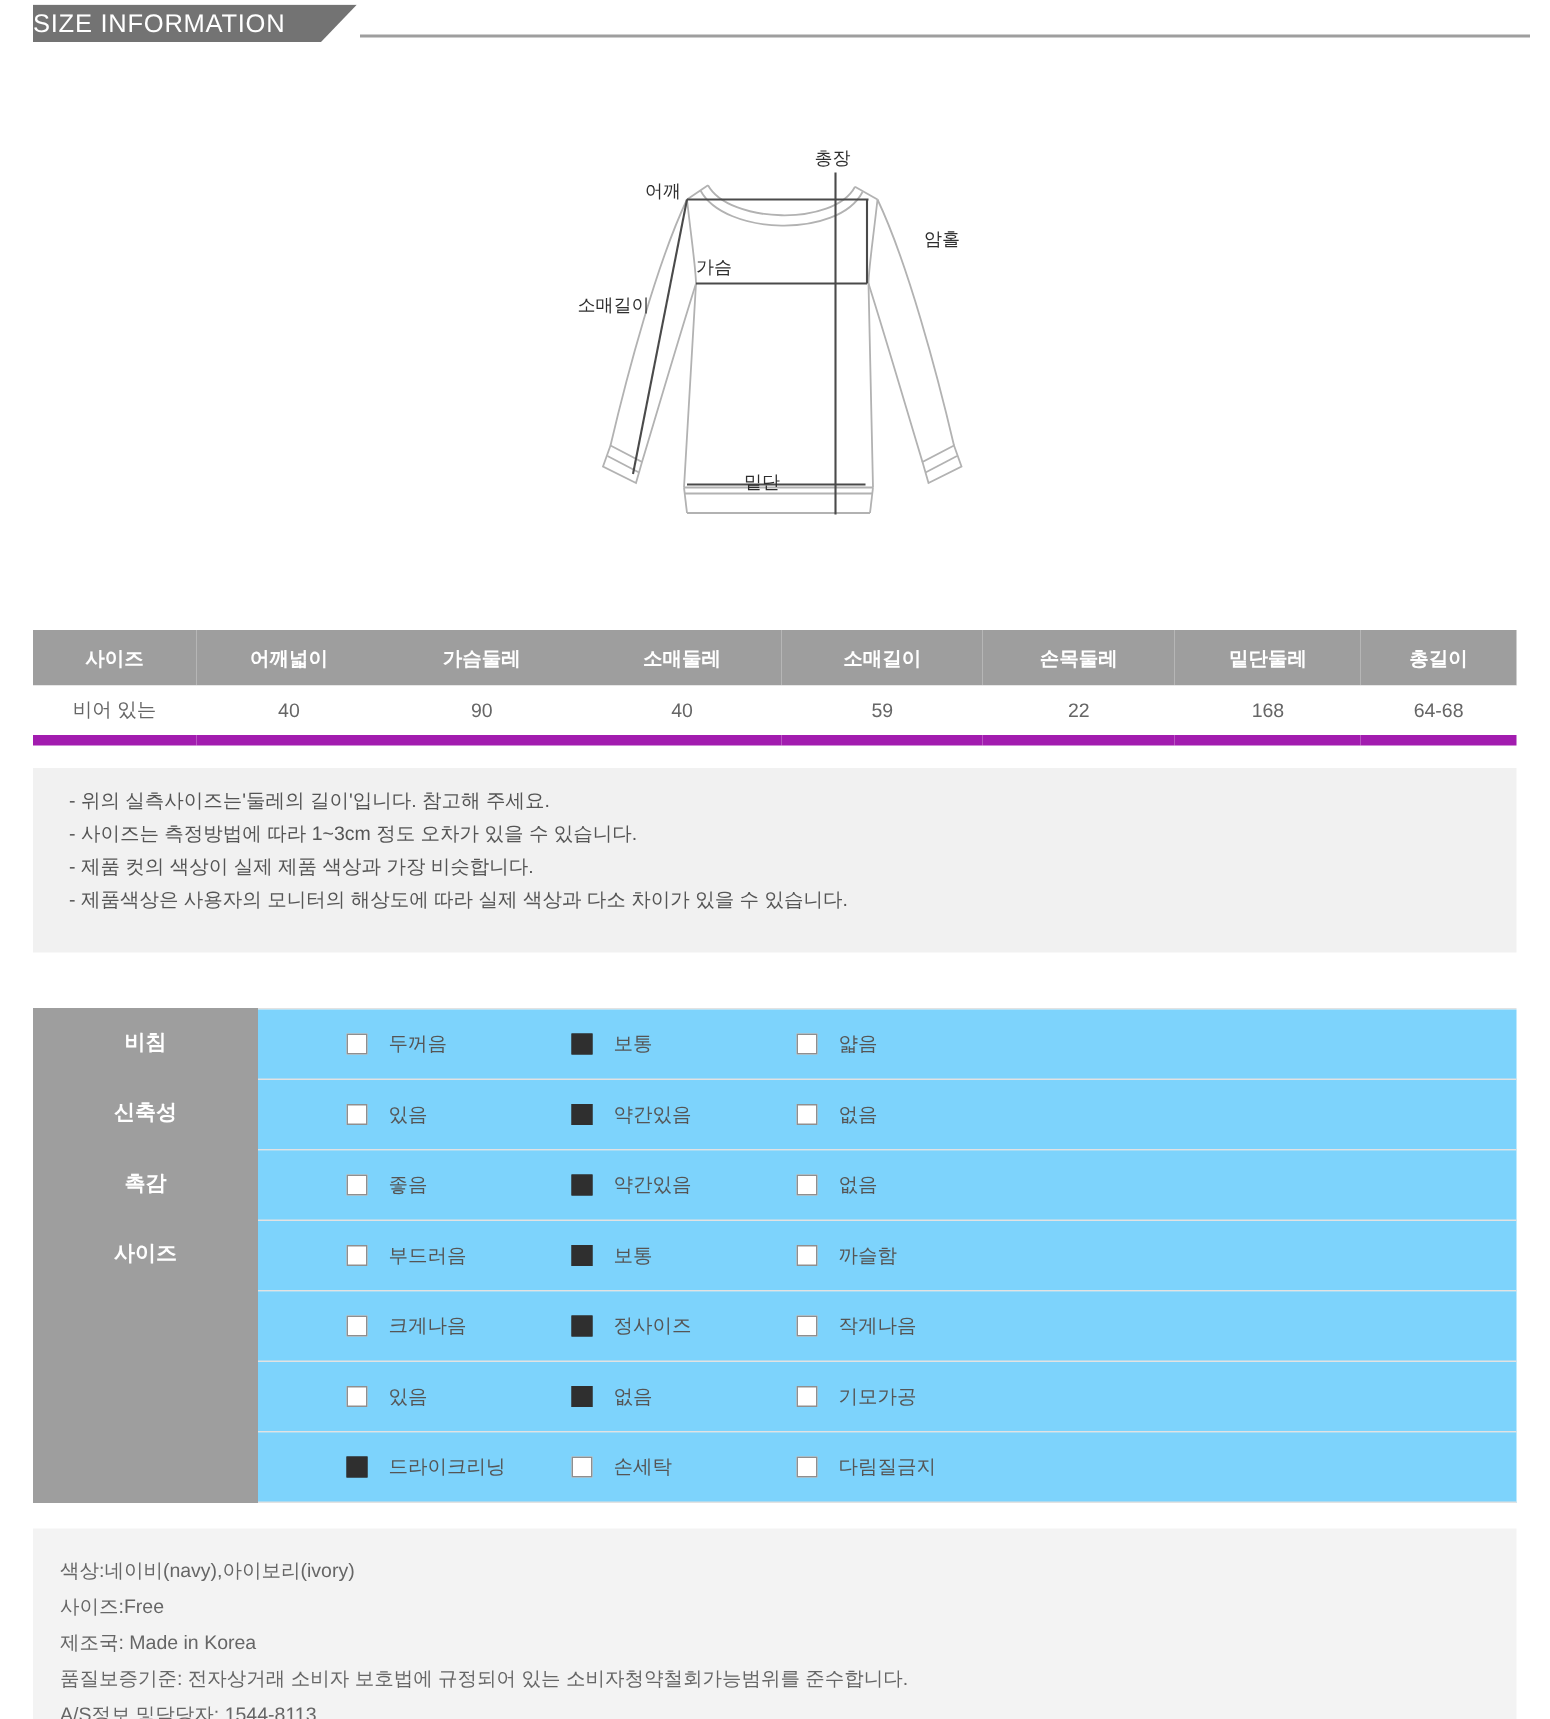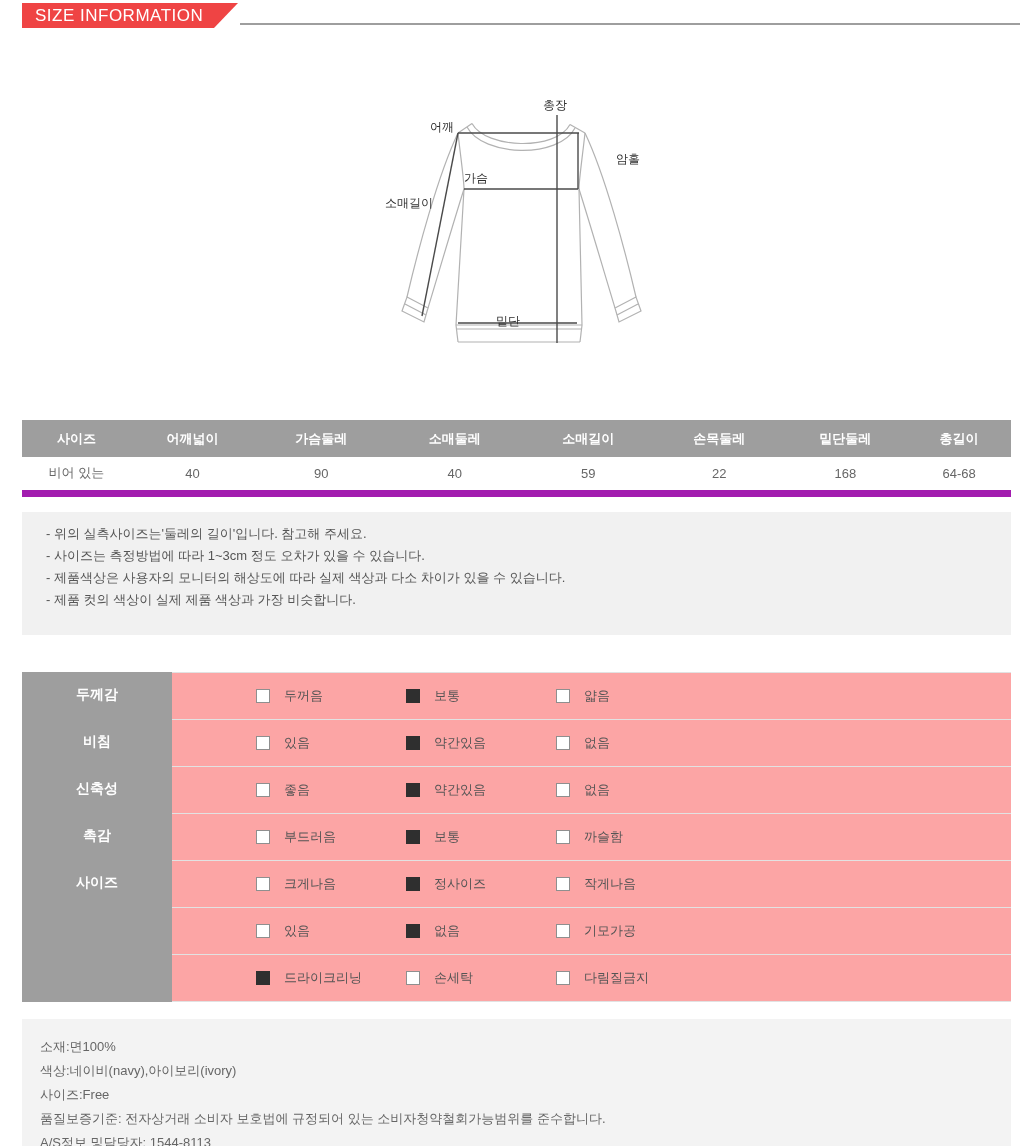--- a/index.html
+++ b/index.html
@@ -8,23 +8,23 @@
     width: 1033px; height: 1146px; overflow: hidden;
     font-family: "Liberation Sans", "DejaVu Sans", sans-serif;
     color: #666;
   }
   .page { position: relative; width: 1033px; }
 
   
   .title-wrap { position: relative; margin: 3px 22px 0 22px; height: 25px; }
   .title-bar {
     position: absolute; left: 0; top: 0; width: 216px; height: 25px;
-    background: #ef4444; color: #fff;
+    background: #737373; color: #fff;
     font-size: 17px; letter-spacing: 0.5px;
-    line-height: 25px; padding-left: 13px;
+    line-height: 25px; 
     clip-path: polygon(0 0, 100% 0, calc(100% - 24px) 100%, 0 100%);
   }
   .title-line {
     position: absolute; left: 218px; right: -9px; top: 20px; height: 2px;
     background: #9e9e9e;
   }
 
   
   .diagram {
     position: relative; width: 300px; height: 280px;
@@ -59,21 +59,21 @@
   
   .attr-table { display: flex; margin: 37px 22px 0 22px; }
   .attr-labels { width: 150px; background: #9e9e9e; }
   .attr-label {
     height: 47px; display: flex; align-items: center; justify-content: center;
     color: #fff; font-size: 14px; font-weight: bold;
   }
   .attr-rows { flex: 1; border-top: 1px solid #e2e2e2; }
   .attr-row {
     height: 47px; display: flex; align-items: center;
-    padding-left: 84px; border-bottom: 1px solid #e2e2e2; background: #fca5a5;
+    padding-left: 59px; border-bottom: 1px solid #e2e2e2; background: #7dd3fc;
   }
   .opt { width: 150px; display: inline-flex; align-items: center; }
   .cb {
     width: 14px; height: 14px; border: 1px solid #8f8f8f; background: #fff;
     display: inline-block; margin-right: 14px; flex: none;
   }
   .cb.checked { background: #2f2f2f; border-color: #2f2f2f; }
   .opt-label { font-size: 13px; color: #555; }
 
   
@@ -171,27 +171,26 @@
         <td>22</td>
         <td>168</td>
         <td>64-68</td>
       </tr>
     </tbody>
   </table>
 
   <div class="notes">
     <div>- 위의 실측사이즈는'둘레의 길이'입니다. 참고해 주세요.</div>
     <div>- 사이즈는 측정방법에 따라 1~3cm 정도 오차가 있을 수 있습니다.</div>
+    <div>- 제품 컷의 색상이 실제 제품 색상과 가장 비슷합니다.</div>
     <div>- 제품색상은 사용자의 모니터의 해상도에 따라 실제 색상과 다소 차이가 있을 수 있습니다.</div>
-    <div>- 제품 컷의 색상이 실제 제품 색상과 가장 비슷합니다.</div>
   </div>
 
   <div class="attr-table">
     <div class="attr-labels">
-      <div class="attr-label">두께감</div>
       <div class="attr-label">비침</div>
       <div class="attr-label">신축성</div>
       <div class="attr-label">촉감</div>
       <div class="attr-label">사이즈</div>
     </div>
     <div class="attr-rows">
 
       <div class="attr-row">
         <div class="opt">
           <span class="cb"></span>
@@ -294,20 +293,20 @@
         <div class="opt">
           <span class="cb"></span>
           <span class="opt-label">다림질금지</span>
         </div>
       </div>
 
     </div>
   </div>
 
   <div class="product-info">
-    <div>소재:면100%</div>
     <div>색상:네이비(navy),아이보리(ivory)</div>
     <div>사이즈:Free</div>
+    <div>제조국: Made in Korea</div>
     <div>품질보증기준: 전자상거래 소비자 보호법에 규정되어 있는 소비자청약철회가능범위를 준수합니다.</div>
     <div>A/S정보 및담당자: 1544-8113</div>
   </div>
 
 </div>
 
 </body></html>

